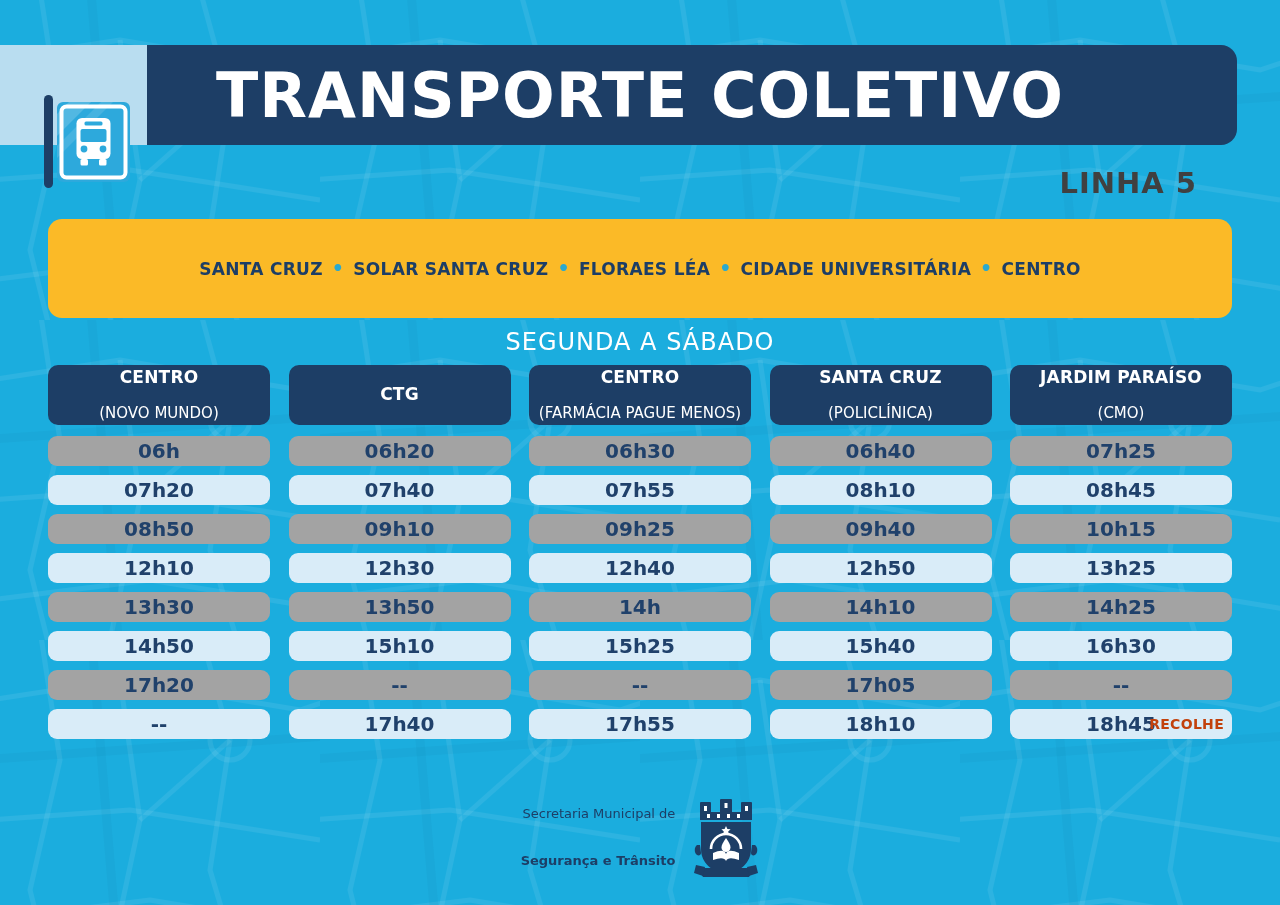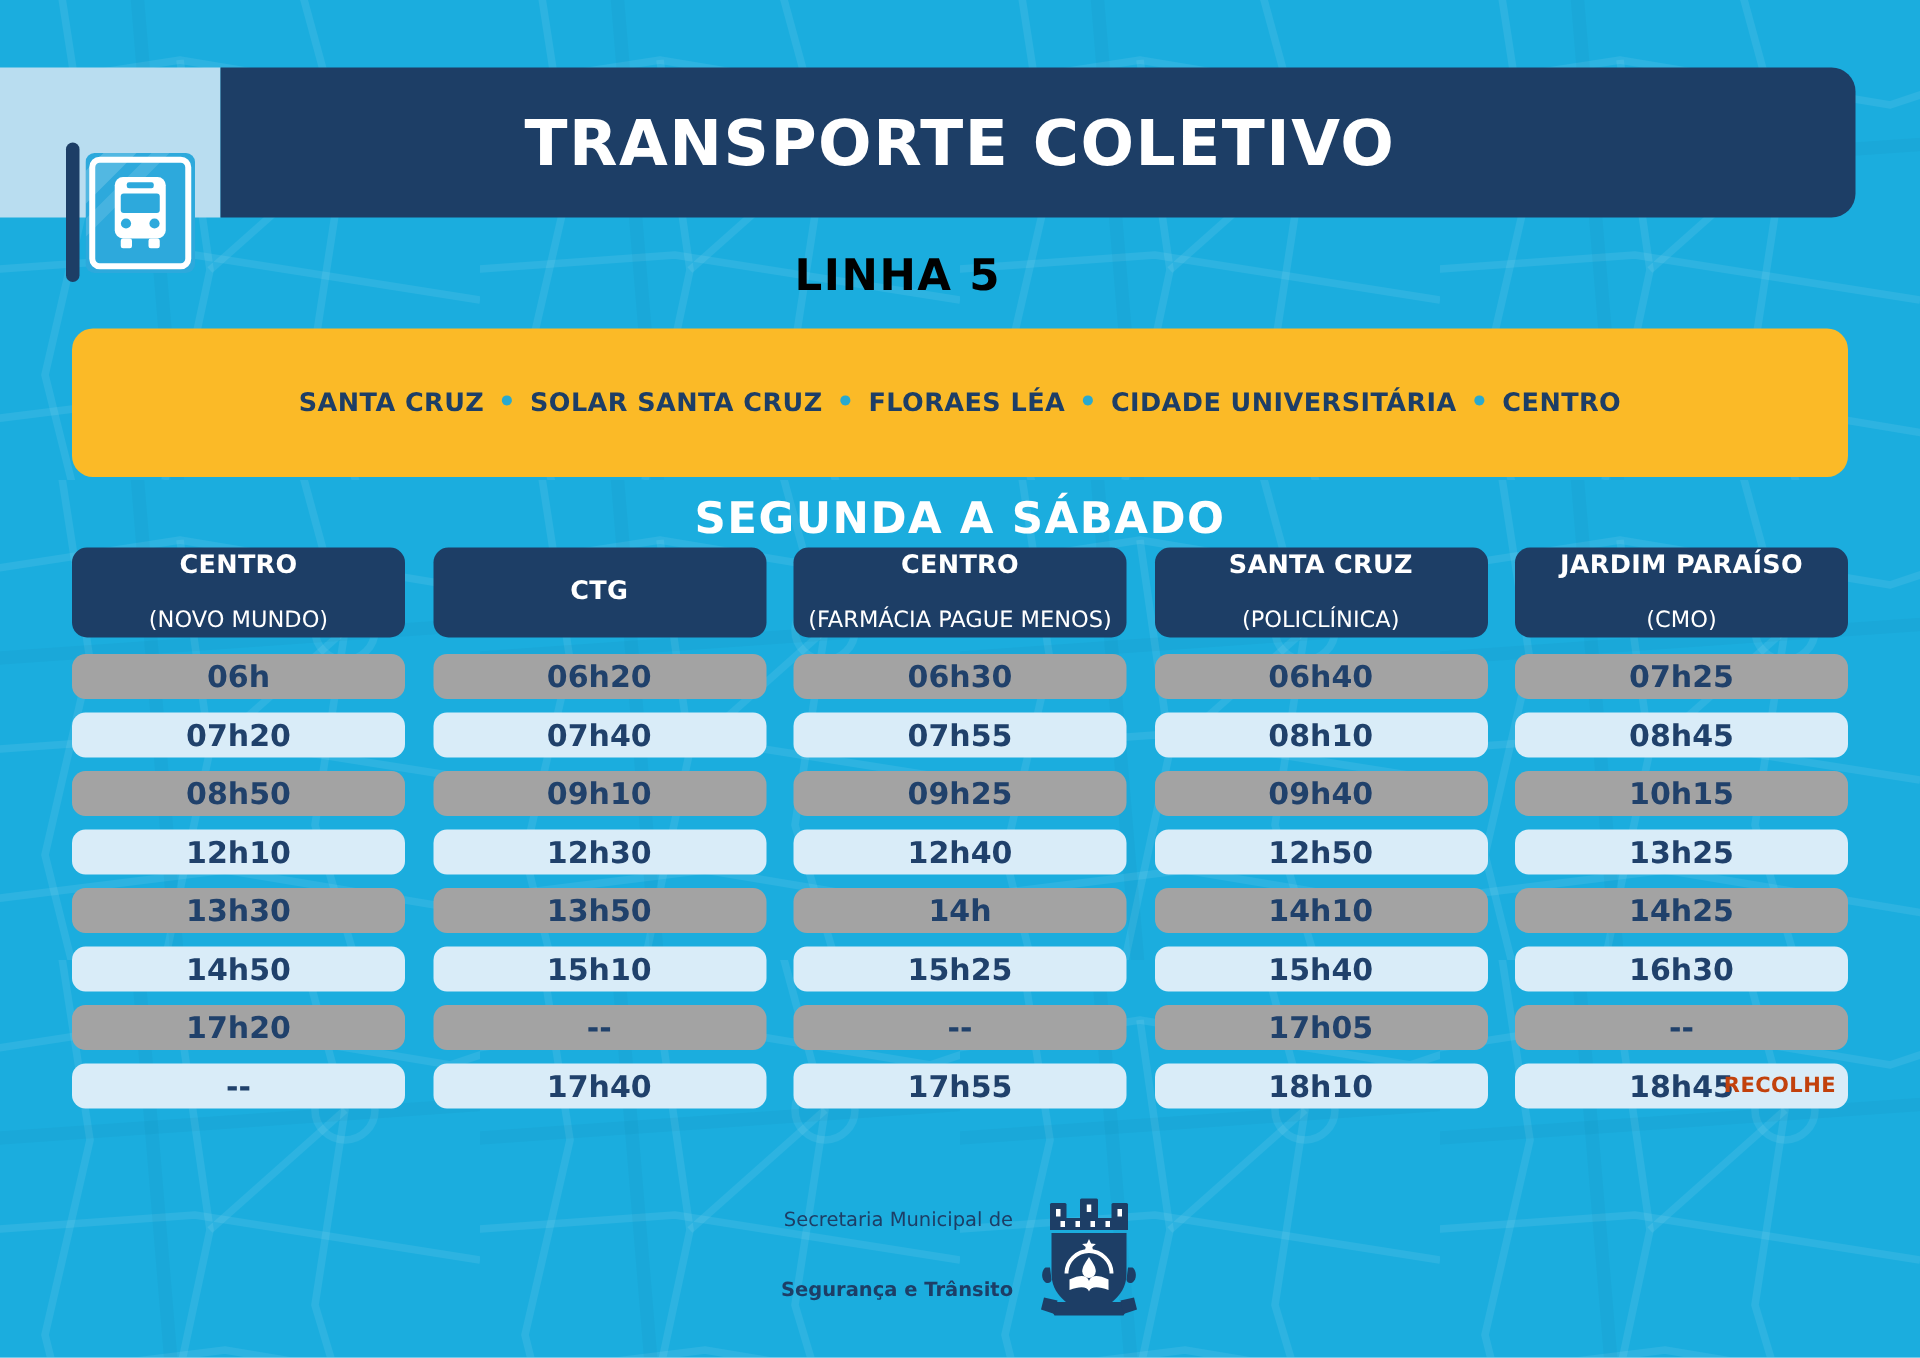--- a/index.html
+++ b/index.html
@@ -12,41 +12,41 @@
   .bg-svg{position:absolute;inset:0;display:block;}
 
   
   .badge-block{position:absolute;left:0;top:45px;width:147px;height:100px;background:#b9ddf0;}
   .sign-pole{position:absolute;left:44px;top:50px;width:9px;height:93px;background:#1d3e66;border-radius:5px;}
   .bus-sign{position:absolute;left:57px;top:57px;width:73px;height:80px;}
   .title-band{position:absolute;left:147px;top:45px;width:1090px;height:100px;background:#1d3e66;border-radius:0 16px 16px 0;}
   .page-title{
     position:absolute;left:-147px;top:0;width:1280px;height:100px;
     display:flex;align-items:center;justify-content:center;
-    color:#fff;font-size:42px;font-weight:800;letter-spacing:1px;white-space:nowrap;
+    color:#fff;font-size:62px;font-weight:800;letter-spacing:1px;white-space:nowrap;
   }
 
   
   .line-label{
-    position:absolute;left:0;top:166px;width:1197px;text-align:center;
-    color:#000000;font-size:29px;font-weight:800;letter-spacing:1px;
+    position:absolute;left:0;top:166px;width:1197px;text-align:right;
+    color:#404040;font-size:29px;font-weight:800;letter-spacing:1px;
   }
   .route-banner{
     position:absolute;left:48px;top:219px;width:1184px;height:99px;
     background:#fbba27;border-radius:14px;
     display:flex;align-items:center;justify-content:center;
   }
   .route-line{display:flex;align-items:center;white-space:nowrap;
     font-size:17px;font-weight:800;letter-spacing:.3px;color:#1d3e66;}
   .route-sep{color:#2aa9cf;margin:0 9px;font-size:19px;line-height:1;}
 
   
   .period-title{
     position:absolute;left:0;top:328px;width:1280px;text-align:center;
-    color:#fff;font-size:29px;font-weight:700;letter-spacing:1px;
+    color:#fff;font-size:24px;font-weight:400;letter-spacing:1px;
   }
 
   
   .schedule{position:absolute;left:48px;top:365px;width:1184px;display:flex;justify-content:space-between;}
   .col{width:222px;display:flex;flex-direction:column;}
   .col-header{
     height:60px;background:#1d3e66;border-radius:10px;
     display:flex;flex-direction:column;align-items:center;justify-content:center;
     color:#fff;text-align:center;line-height:1.15;
   }

